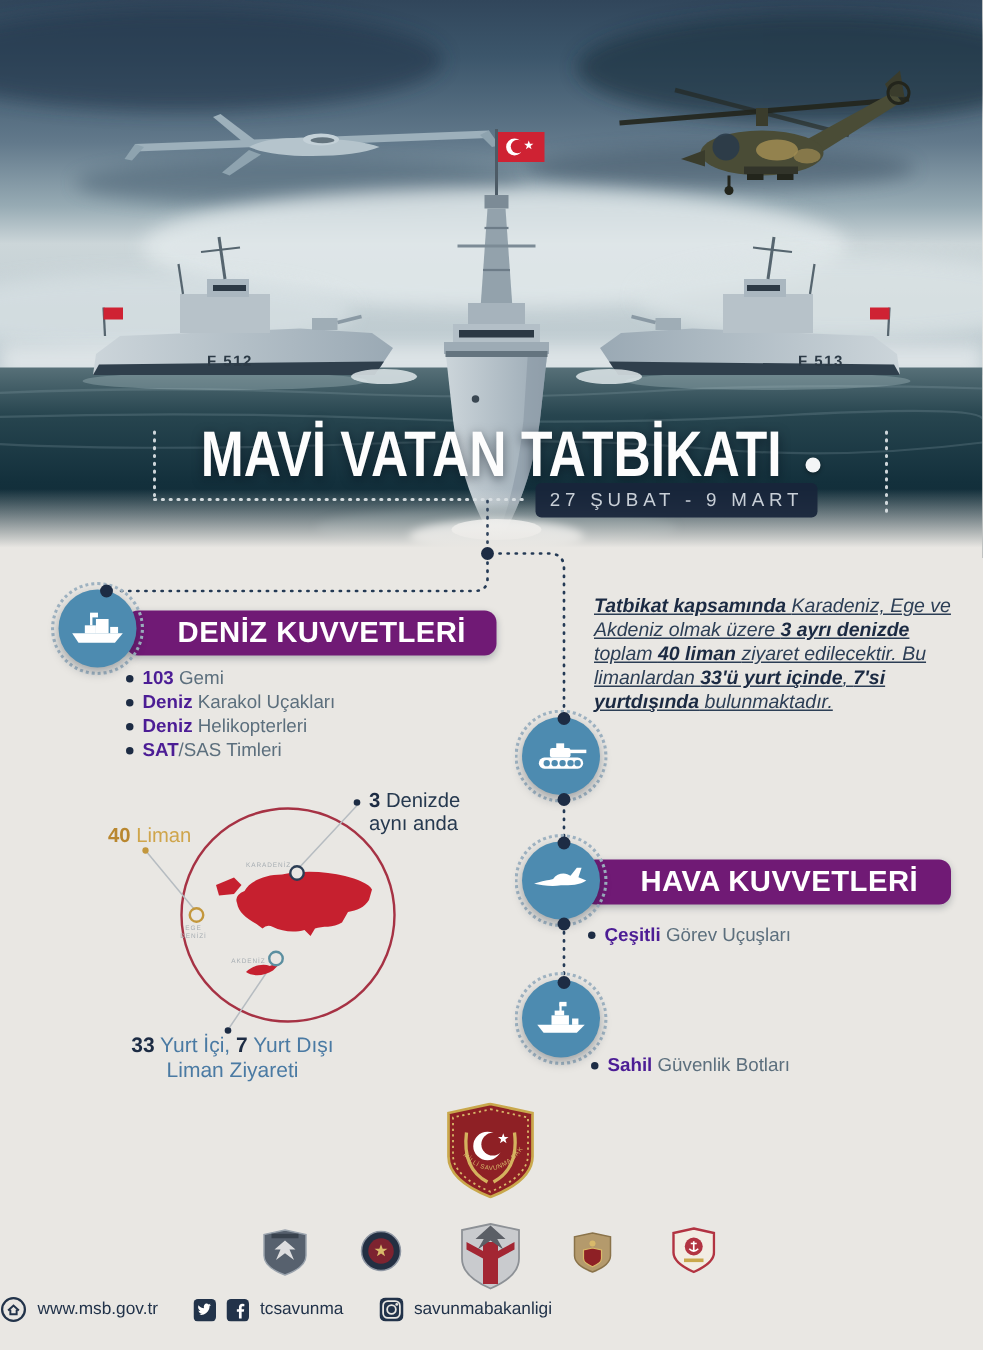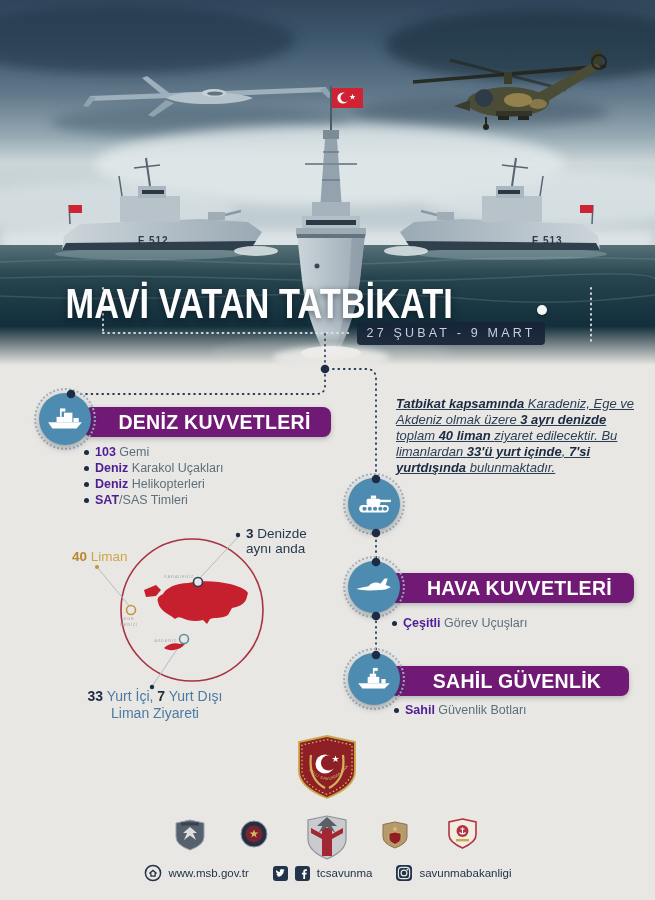--- a/index.html
+++ b/index.html
@@ -4,21 +4,21 @@
 <title>Mavi Vatan Tatbikatı</title>
 <style>
   html,body{margin:0;padding:0;}
   body{width:655px;height:900px;position:relative;overflow:hidden;
        background:#e9e7e3;font-family:"Liberation Sans",sans-serif;}
   .poster{position:absolute;inset:0;width:655px;height:900px;}
 
   
   .hero{position:absolute;left:0;top:0;z-index:0;}
 
-  .title-wrap{position:absolute;left:0;top:279px;width:655px;z-index:3;}
+  .title-wrap{position:absolute;left:0;top:279px;width:655px;text-align:center;z-index:3;}
   .title-wrap h1{margin:0;font-size:43px;font-weight:800;color:#fdfdfd;letter-spacing:0;
        transform:scaleX(.8);transform-origin:50% 50%;
        text-shadow:0 2px 8px rgba(5,15,25,.55);white-space:nowrap;}
   .title-dot{position:absolute;left:537px;top:305px;width:10px;height:10px;border-radius:50%;
        background:#f3f5f6;z-index:3;box-shadow:0 1px 3px rgba(0,0,0,.4);}
   .date-badge{position:absolute;left:357px;top:322px;width:188px;height:23px;z-index:3;
        background:rgba(24,37,58,.93);border-radius:4px;color:#c8cfd7;
        font-size:12.5px;letter-spacing:3.2px;text-align:center;line-height:23px;}
 
   
@@ -71,21 +71,21 @@
        font-size:14px;line-height:16.5px;color:#4a7aa3;}
   .lbl-ports .n{font-weight:bold;color:#1d2c44;}
 
   
   .crest-main{position:absolute;left:296px;top:735px;z-index:3;}
   .crest{position:absolute;}
   .c1{left:175px;top:819px;} .c2{left:240px;top:819px;} .c3{left:306px;top:813px;}
   .c4{left:382px;top:821px;} .c5{left:448px;top:818px;}
 
   
-  .footer{position:absolute;left:0;top:864px;width:655px;display:flex;justify-content:center;
+  .footer{position:absolute;left:0;top:864px;width:655px;display:flex;
        align-items:center;gap:24px;z-index:3;}
   .footer .item{display:flex;align-items:center;gap:7px;font-size:11.5px;color:#22334a;}
 </style>
 </head>
 <body>
 
 <div class="poster">
 
   <svg class="hero" width="655" height="372" viewBox="0 0 655 372">
     <defs>
@@ -300,21 +300,20 @@
     </div>
   </div>
   <ul class="bullets pos-hava-bullets">
       <li>
         <span class="bdot"></span>
         <span class="b">Çeşitli</span>
         <span class="r"> Görev Uçuşları</span>
       </li>
     </ul>
 
-  <div class="pill pos-sahil-pill">SAHİL GÜVENLİK</div>
   <div class="circle-wrap pos-sahil-circle">
     <div class="circle-inner">
       <svg width="38" height="26" viewBox="0 0 36 24" fill="#fff">
         <path d="M3,16 L33,16 L28,21 L7,21 Z"></path>
         <rect x="12" y="10" width="11" height="6"></rect>
           <rect x="14" y="7" width="6" height="3"></rect>
         <rect x="17" y="2" width="1.4" height="6"></rect>
           <rect x="17" y="1.5" width="4.5" height="2.8"></rect>
         <rect x="25" y="12" width="4" height="4"></rect>
       </svg>

